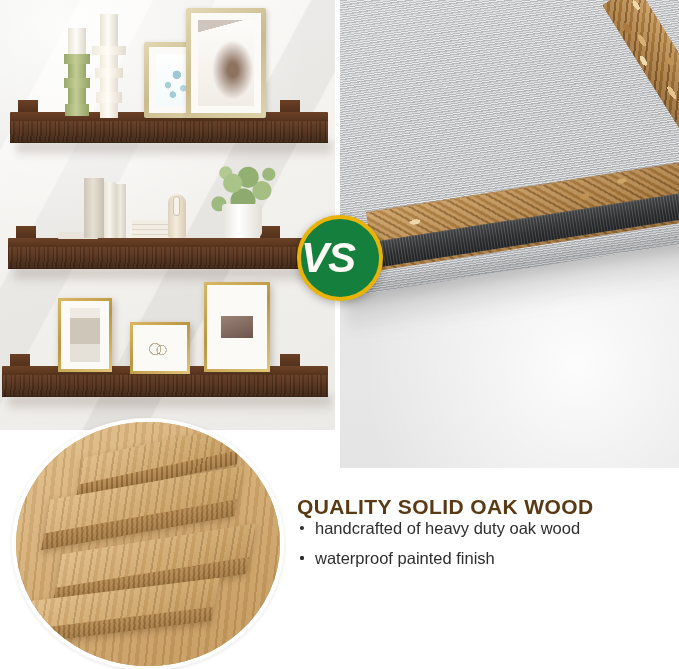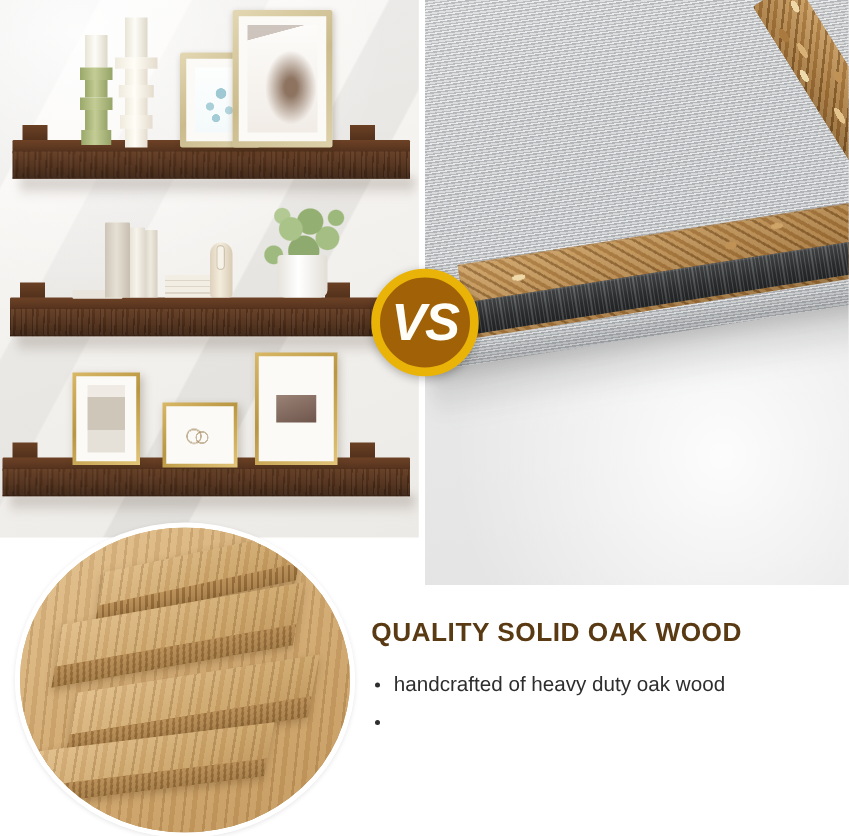--- a/index.html
+++ b/index.html
@@ -211,23 +211,23 @@
   .board-shadow{
     position:absolute; left:0px; top:286px; width:420px; height:54px;
     transform:rotate(-9deg); transform-origin:left top;
     background:linear-gradient(180deg, rgba(90,92,95,.30), rgba(90,92,95,0));
     filter:blur(7px);
   }
 
   
   .vs-badge{
     position:absolute; left:297px; top:215px; width:86px; height:86px;
-    border-radius:50%; background:#a16207;
-    border:7px solid #eab308;
-    display:flex; align-items:center; justify-content:center;
+    border-radius:50%; background:#15803d;
+    border:4px solid #eab308;
+    display:flex; align-items:center; justify-content:flex-start;
     box-shadow:0 2px 8px rgba(0,0,0,.28);
     z-index:40;
   }
   .vs-badge span{
     color:#fffdf7; font-size:42px; font-weight:bold;
     letter-spacing:-1px; font-style:italic;
     font-family:"Liberation Sans", sans-serif;
     line-height:1;
   }
 
@@ -269,21 +269,21 @@
   #plank-c{ left:40px; top:118px; width:196px; height:48px; transform:rotate(-9deg) skewX(-20deg); }
   #plank-d{ left:10px; top:168px; width:190px; height:42px; transform:rotate(-7deg) skewX(-18deg); }
 
   
   .copy{ position:absolute; left:297px; top:496px; width:382px; }
   .headline{
     font-size:21px; font-weight:bold; letter-spacing:.4px;
     color:#5a3a13; line-height:1.05; white-space:nowrap;
     font-family:"Liberation Sans", sans-serif;
   }
-  .bullets{ list-style:none; margin-top:20px; }
+  .bullets{ list-style:none; }
   .bullets li{
     position:relative; padding-left:18px; margin-bottom:9px;
     font-size:16.5px; color:#2e2e2e; line-height:1.28;
     font-family:"Liberation Sans", sans-serif;
   }
   .bullets li .dot{
     position:absolute; left:3px; top:8px; width:4px; height:4px;
     border-radius:50%; background:#2e2e2e;
   }
 </style>
@@ -410,16 +410,20 @@
   <div class="copy">
     <div class="headline">QUALITY SOLID OAK WOOD</div>
     <ul class="bullets">
       <li>
         <span class="dot"></span>
         <span>handcrafted of heavy duty oak wood</span>
       </li>
       <li>
         <span class="dot"></span>
       </li>
+      <li>
+        <span class="dot"></span>
+        <span>waterproof painted finish</span>
+      </li>
     </ul>
   </div>
 
 </div>
 
 </body></html>

